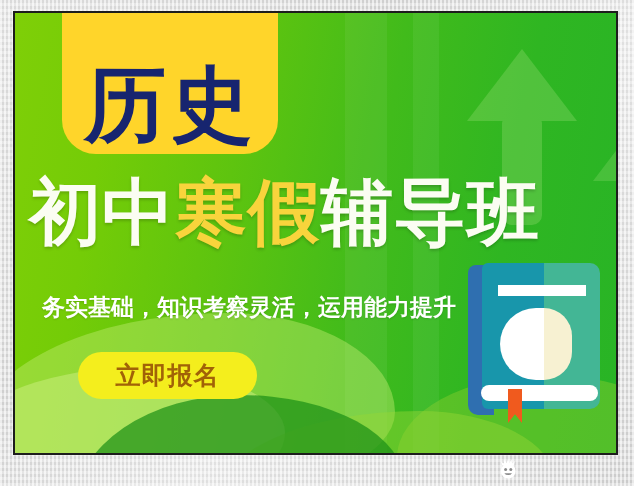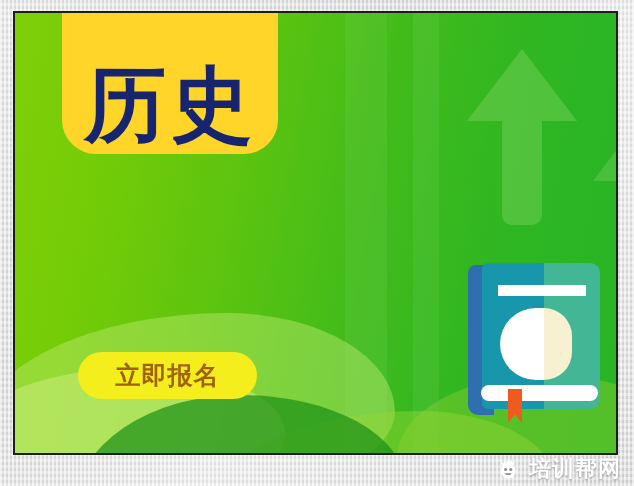--- a/index.html
+++ b/index.html
@@ -301,21 +301,25 @@
     <div class="wave" id="wave-light-left"></div>
     <div class="wave" id="wave-pale-left"></div>
     <div class="wave" id="wave-right"></div>
     <div class="wave" id="wave-mid"></div>
     <div class="wave" id="wave-dark"></div>
 
     <div id="subject-tag">
       <span id="subject-text">历史</span>
     </div>
 
-
+    <div id="headline">
+      <span class="hl-white">初中</span><span class="hl-yellow">寒假</span><span class="hl-white">辅导班</span>
+    </div>
+
+    <div id="subtitle">务实基础，知识考察灵活，运用能力提升</div>
 
     <div id="cta-button">
       <span id="cta-label">立即报名</span>
     </div>
 
     <div id="book">
       <div id="book-spine"></div>
       <div id="book-cover-left"></div>
       <div id="book-cover-right"></div>
       <div id="book-band-top"></div>
@@ -332,16 +336,15 @@
       <g fill="#ffffff">
         <path d="M4.2 8.6 L3.0 4.2 L5.6 6.6 L6.6 2.6 L8.4 6.0 L10.2 2.4 L11.4 6.0 L13.4 2.6 L14.2 6.6 L16.8 4.0 L16.0 8.4 Z"></path>
         <circle cx="10.2" cy="14.0" r="7.4"></circle>
       </g>
       <g fill="#8a8a8a">
         <circle cx="7.6" cy="12.6" r="1.5"></circle>
         <circle cx="12.8" cy="12.6" r="1.5"></circle>
         <path d="M6.4 16.2 a4.2 3.2 0 0 0 7.6 0 z"></path>
       </g>
     </svg>
-    <span id="watermark-text">培训帮网</span>
   </div>
 
 </div>
 
 </body></html>

